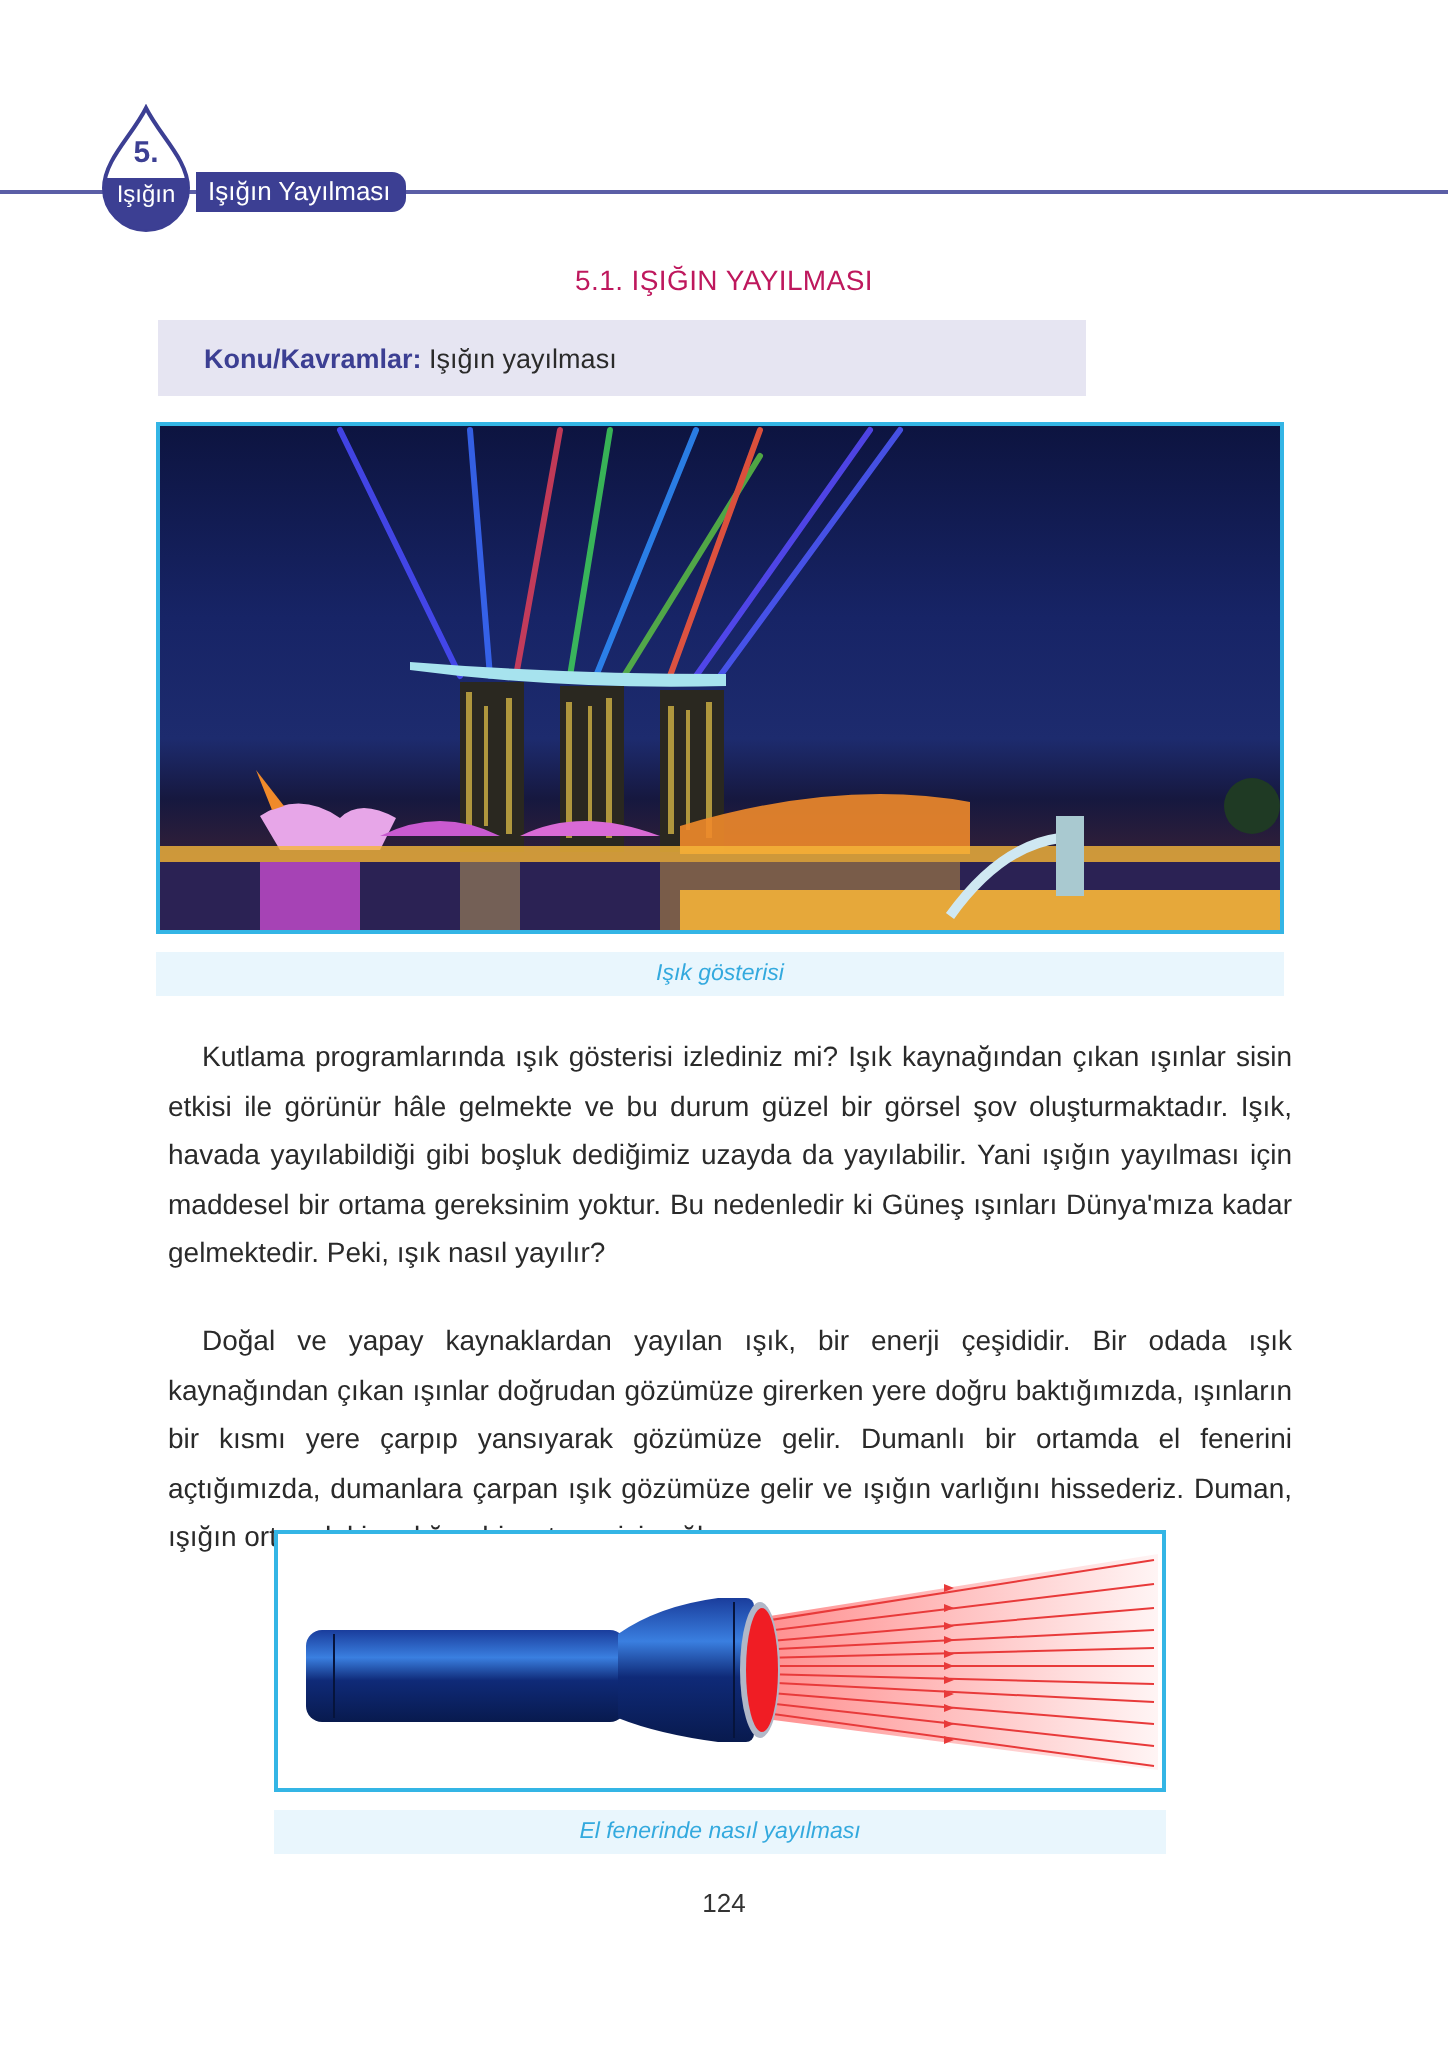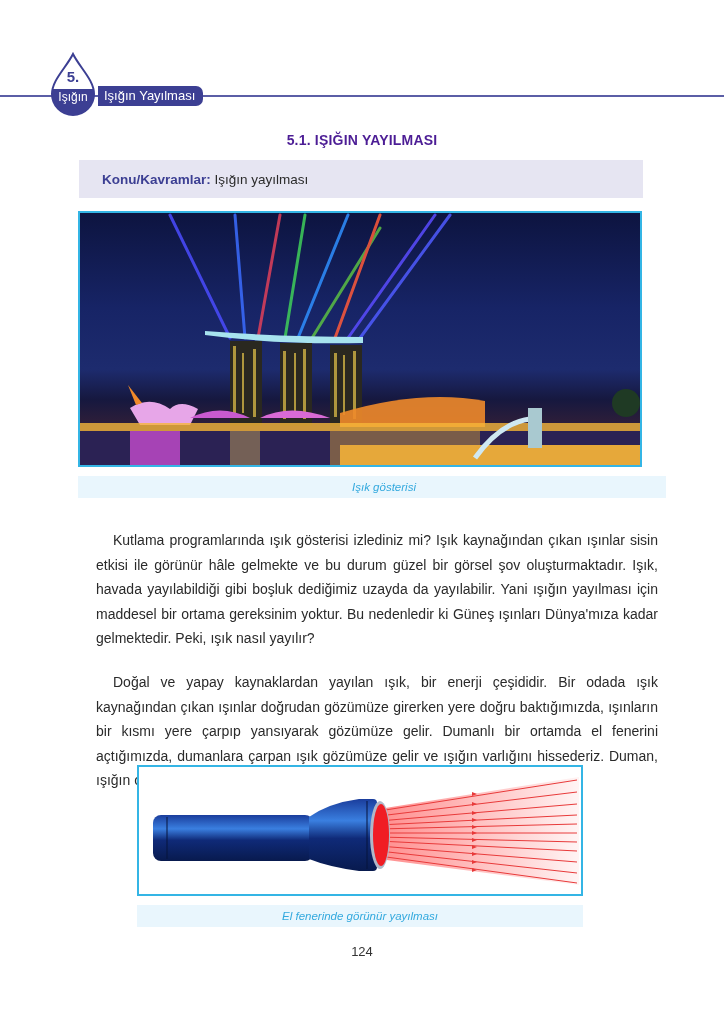--- a/index.html
+++ b/index.html
@@ -6,30 +6,30 @@
   body {
     width: 724px; height: 1024px; background: #ffffff; position: relative; overflow: hidden;
     font-family: "Liberation Sans", sans-serif; color: #2b2b2b;
   }
   .hdr-line { position: absolute; left: 0; right: 0; top: 95px; height: 2px; background: #5b5ea6; }
   .drop { position: absolute; left: 50px; top: 52px; width: 46px; height: 64px; }
   .drop svg { display: block; }
   .unit-num { position: absolute; left: 50px; top: 69px; width: 46px; text-align: center; font-weight: bold; font-size: 15px; color: #3c3f93; line-height: 16px; }
   .unit-label { position: absolute; left: 50px; top: 90px; width: 46px; text-align: center; font-size: 12px; color: #ffffff; line-height: 14px; }
   .chapter-pill { position: absolute; left: 98px; top: 86px; height: 20px; padding: 0 8px 0 6px; background: #3c3f93; color: #fff; border-radius: 0 7px 7px 0; font-size: 13px; line-height: 20px; }
-  .section-title { position: absolute; left: 0; right: 0; top: 132px; text-align: center; font-weight: bold; font-size: 14px; color: #4c1d95; letter-spacing: 0.2px; }
-  .topic-box { position: absolute; left: 79px; top: 160px; width: 564px; height: 38px; background: #e6e5f2; }
+  .section-title { position: absolute; left: 0; right: 0; top: 132px; text-align: center; font-weight: normal; font-size: 14px; color: #be185d; letter-spacing: 0.2px; }
+  .topic-box { position: absolute; left: 79px; top: 160px; width: 464px; height: 38px; background: #e6e5f2; }
   .topic-box .lbl { position: absolute; left: 23px; top: 12px; font-size: 13.5px; }
   .topic-box .lbl b { color: #3c3f93; }
   .photo { position: absolute; left: 78px; top: 211px; width: 564px; height: 256px; border: 2px solid #34b5e5; box-sizing: border-box; overflow: hidden;
     background: linear-gradient(180deg, #0d1440 0%, #172466 38%, #1d2b6e 62%, #16183f 74%, #2a1d3a 82%, #3a2a4c 100%); }
   .caption { position: absolute; background: #e9f6fd; color: #33a9de; font-style: italic; text-align: center; font-size: 11.5px; }
-  .cap1 { left: 78px; top: 476px; width: 564px; height: 22px; line-height: 22px; padding-left: 24px; }
+  .cap1 { left: 78px; top: 476px; width: 564px; height: 22px; line-height: 22px; }
   .cap2 { left: 137px; top: 905px; width: 446px; height: 22px; line-height: 22px; }
-  .para { position: absolute; left: 80px; width: 562px; font-size: 14px; line-height: 24.6px; text-align: justify; color: #2a2a2a; text-indent: 17px; margin: 16px; }
+  .para { position: absolute; left: 80px; width: 562px; font-size: 14px; line-height: 24.6px; text-align: justify; color: #2a2a2a; text-indent: 17px; margin: 4px; }
   .p1 { top: 512px; }
   .p2 { top: 654px; }
   .torch-frame { position: absolute; left: 137px; top: 765px; width: 446px; height: 131px; border: 2px solid #34b5e5; box-sizing: border-box; background: #fff; overflow: hidden; }
   .page-num { position: absolute; left: 0; right: 0; top: 944px; text-align: center; font-size: 13px; color: #333; }
 </style>
 </head>
 <body>
 
 <div class="hdr-line"></div>
 
@@ -150,15 +150,15 @@
     </g>
     <rect x="14" y="48" width="160" height="46" rx="8" fill="url(#body)"></rect>
     <path d="M170 50 Q 190 36 220 32 L 228 32 L 228 104 L 220 104 Q 190 100 170 92 Z" fill="url(#body)"></path>
     <rect x="222" y="32" width="16" height="72" rx="4" fill="url(#body)"></rect>
     <line x1="28" y1="50" x2="28" y2="92" stroke="#06143c" stroke-width="1"></line>
     <line x1="228" y1="34" x2="228" y2="102" stroke="#06143c" stroke-width="1"></line>
     <ellipse cx="241" cy="68" rx="10" ry="34" fill="#b0b8c8"></ellipse>
     <ellipse cx="242" cy="68" rx="8" ry="31" fill="#f01d24"></ellipse>
   </svg>
 </div>
-<div class="caption cap2">El fenerinde görünür yayılması</div>
+<div class="caption cap2">El fenerinde nasıl yayılması</div>
 
 <div class="page-num">124</div>
 
 </body></html>

